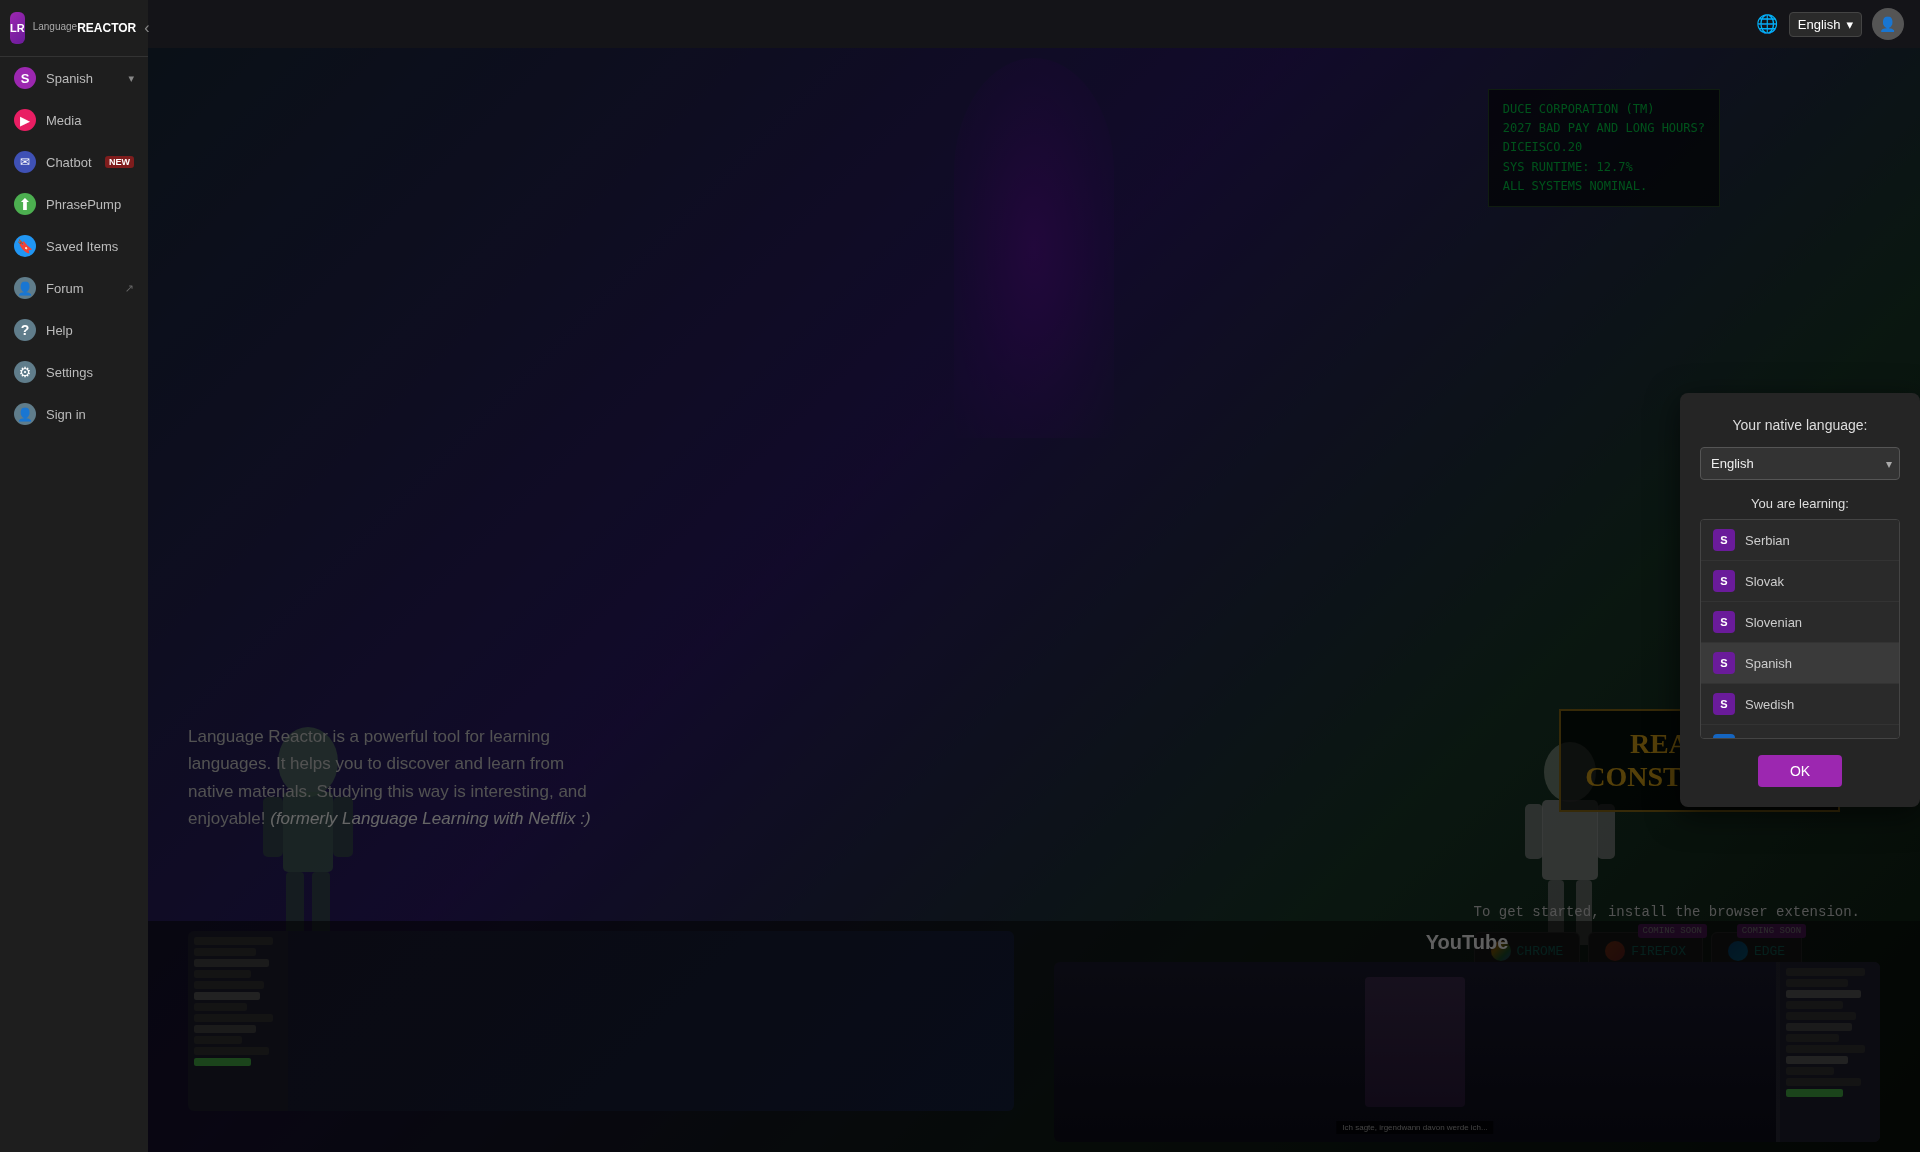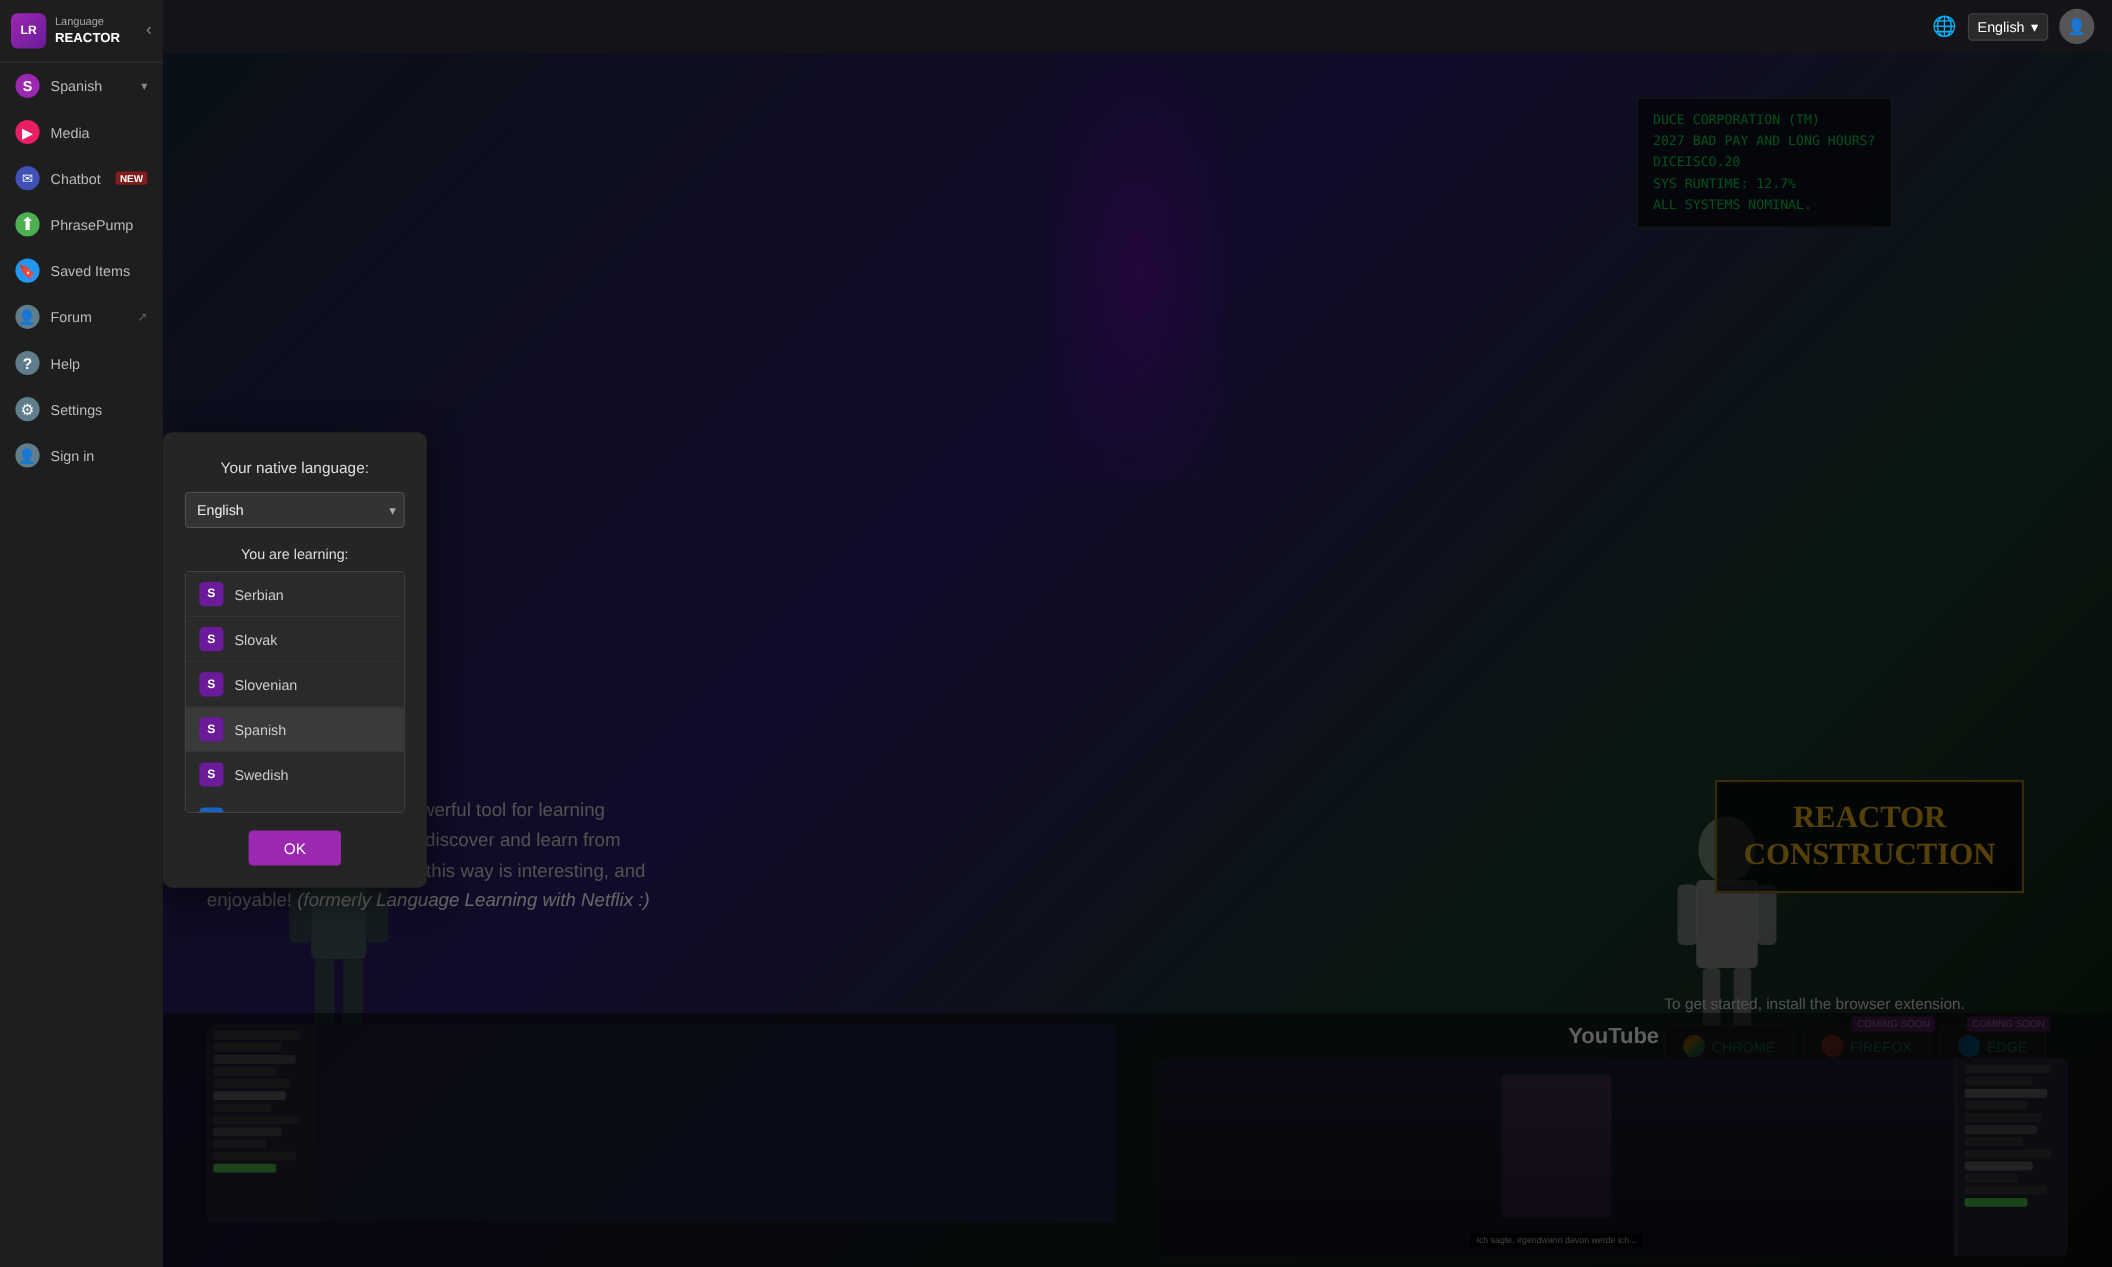--- a/index.html
+++ b/index.html
@@ -37,21 +37,21 @@
       border-radius: 6px;
       display: flex;
       align-items: center;
       justify-content: center;
       font-size: 11px;
       font-weight: bold;
       color: white;
     }
     .sidebar-title {
       display: flex;
-      flex-direction: column;
+      flex-direction: row;
     }
     .sidebar-title-top {
       font-size: 10px;
       color: #aaa;
       line-height: 1.2;
     }
     .sidebar-title-bottom {
       font-size: 12px;
       font-weight: bold;
       color: #fff;
@@ -237,20 +237,21 @@
       line-height: 1.2;
       font-family: serif;
     }
 
     
     .install-section {
       position: absolute;
       right: 60px;
       bottom: 160px;
       text-align: left;
+      font-family: Liberation Mono, monospace;
     }
     .install-text {
       font-size: 14px;
       color: #ccc;
       margin-bottom: 12px;
     }
     .install-buttons {
       display: flex;
       gap: 8px;
       align-items: center;
@@ -325,21 +326,21 @@
     .netflix-preview { background: linear-gradient(135deg, #1a1a2e, #16213e); }
     .youtube-preview { background: linear-gradient(135deg, #1a1a1a, #2a2a3a); }
 
     
     .dialog-overlay {
       position: absolute;
       top: 0; left: 0; right: 0; bottom: 0;
       background: rgba(0,0,0,0.6);
       display: flex;
       align-items: center;
-      justify-content: flex-start;
+      justify-content: flex-end;
       z-index: 100;
     }
     .dialog {
       background: #252525;
       border-radius: 8px;
       width: 240px;
       padding: 24px 20px 20px;
       box-shadow: 0 8px 32px rgba(0,0,0,0.6);
       position: relative;
     }

